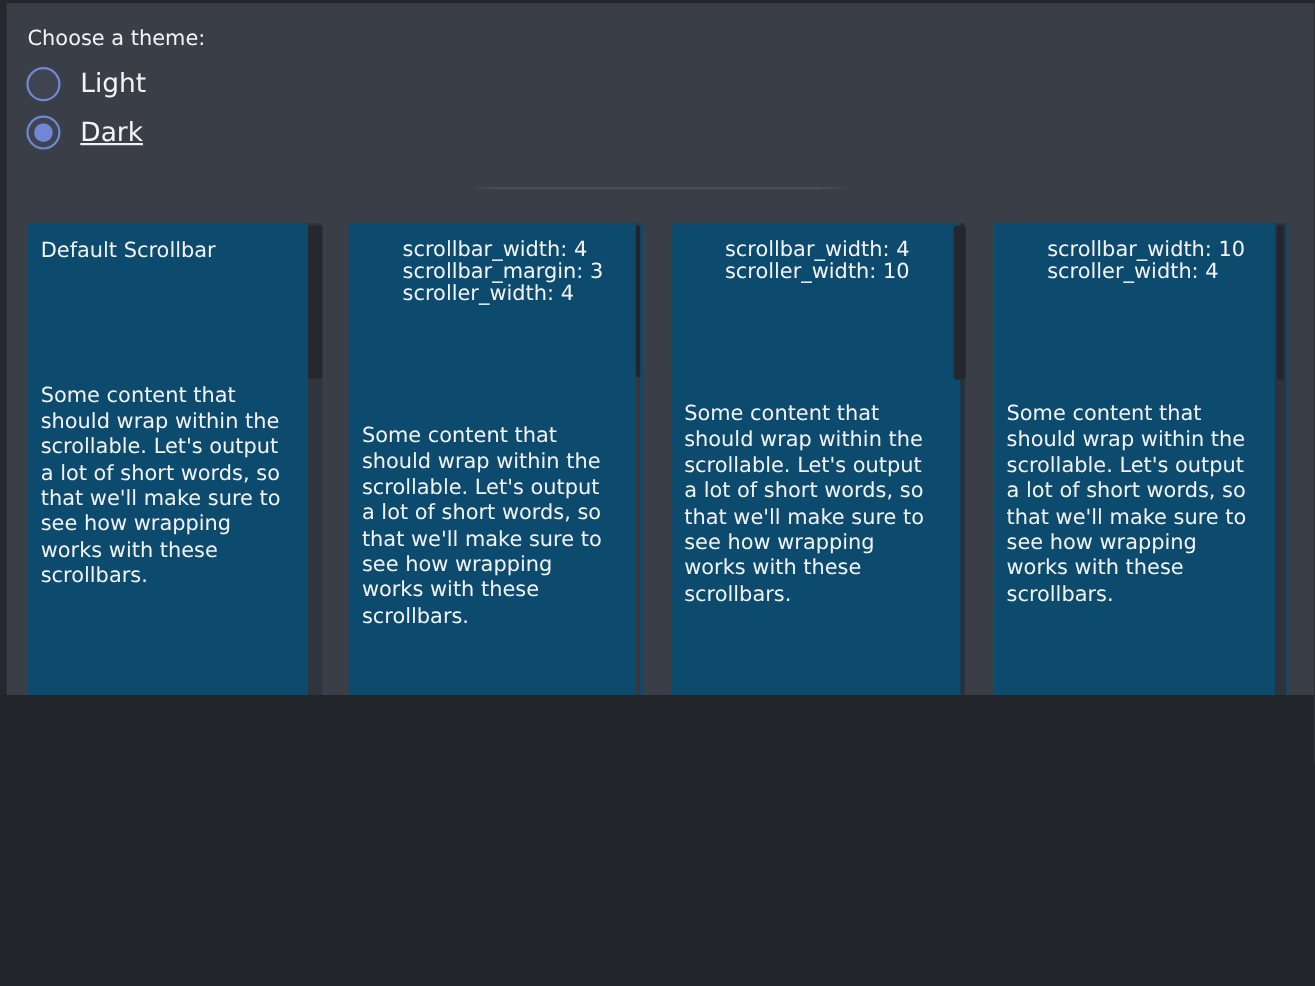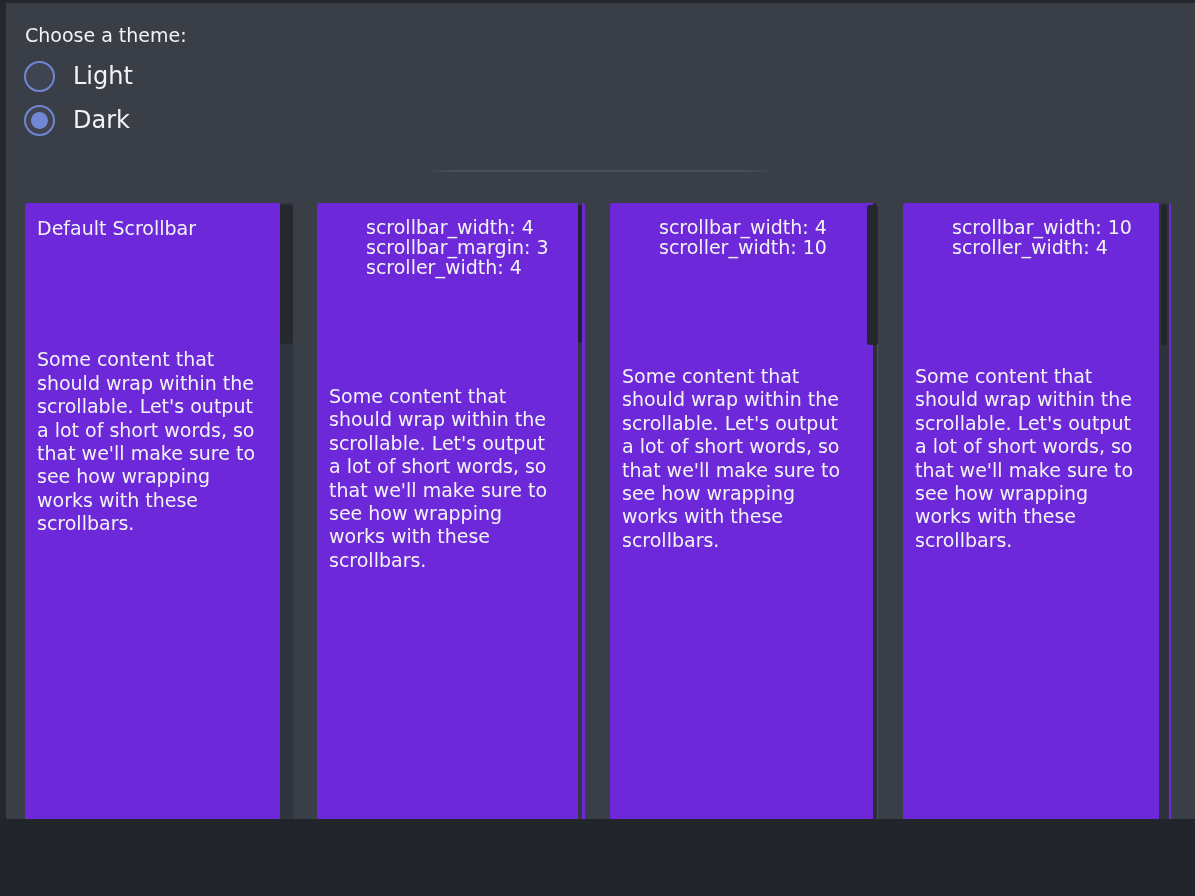--- a/index.html
+++ b/index.html
@@ -1,37 +1,37 @@
 <!DOCTYPE html>
 <html><head>
 <meta charset="utf-8">
 <style>
   html,body{margin:0;padding:0;background:#22252a;}
   .window{
     position:relative;
-    width:1195px;height:819px;
+    width:1195px;height:632px;
     background:#3a3f47;
     overflow:hidden;
     font-family:"DejaVu Sans",sans-serif;
     color:#f2f3f5;
   }
   .edge-left{position:absolute;left:0;top:0;bottom:0;width:6px;background:#24272c;}
   .edge-top{position:absolute;left:0;top:0;right:0;height:3px;background:#24272c;}
 
   
   .chooser-label{
     position:absolute;left:25px;top:24px;
     font-size:19px;line-height:23px;
   }
   .radio-row{
     position:absolute;left:24px;height:32px;
     display:flex;align-items:center;gap:18px;cursor:pointer;
   }
   .radio-row.light{top:60px;}
-  .radio-row.dark{top:104px;}
+  .radio-row.dark{top:104px;text-decoration:underline;}
   .radio{
     width:27px;height:27px;border-radius:50%;
     border:2px solid #7187d5;
     background:#3f4450;
     display:flex;align-items:center;justify-content:center;
     flex:0 0 auto;
   }
   .radio .dot{
     width:17px;height:17px;border-radius:50%;
     background:#7187d5;
@@ -40,21 +40,21 @@
 
   .divider{
     position:absolute;top:170px;left:427px;width:345px;height:2px;
     background:linear-gradient(to right, rgba(74,80,90,0), #4a505a 8%, #4a505a 92%, rgba(74,80,90,0));
     border-radius:1px;
   }
 
   
   .panel{
     position:absolute;top:203px;height:670px;width:268px;
-    background:#6d28d9;border-radius:2px;
+    background:#0c4a6e;border-radius:2px;
   }
   .panel.p0{left:25px;}
   .panel.p1{left:317px;}
   .panel.p2{left:610px;}
   .panel.p3{left:903px;}
 
   .panel-inner{
     position:absolute;inset:0;
     padding:14px 24px 0 12px;
     box-sizing:border-box;

